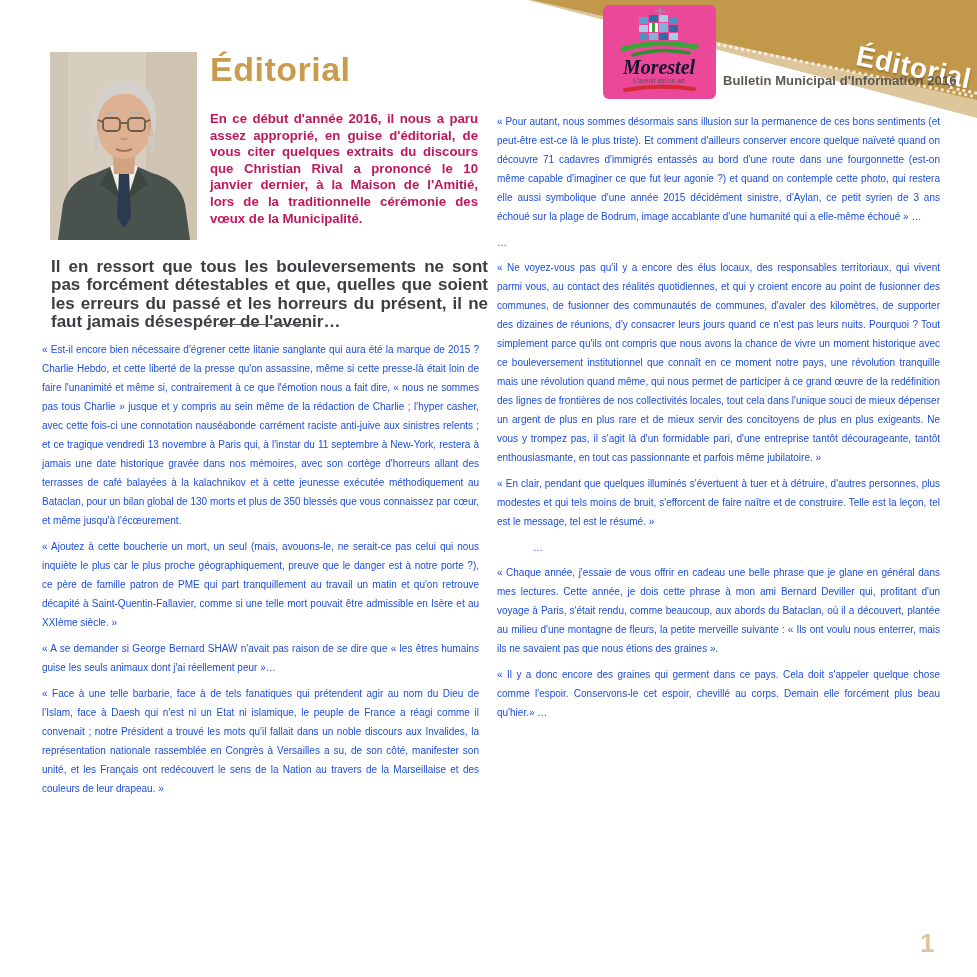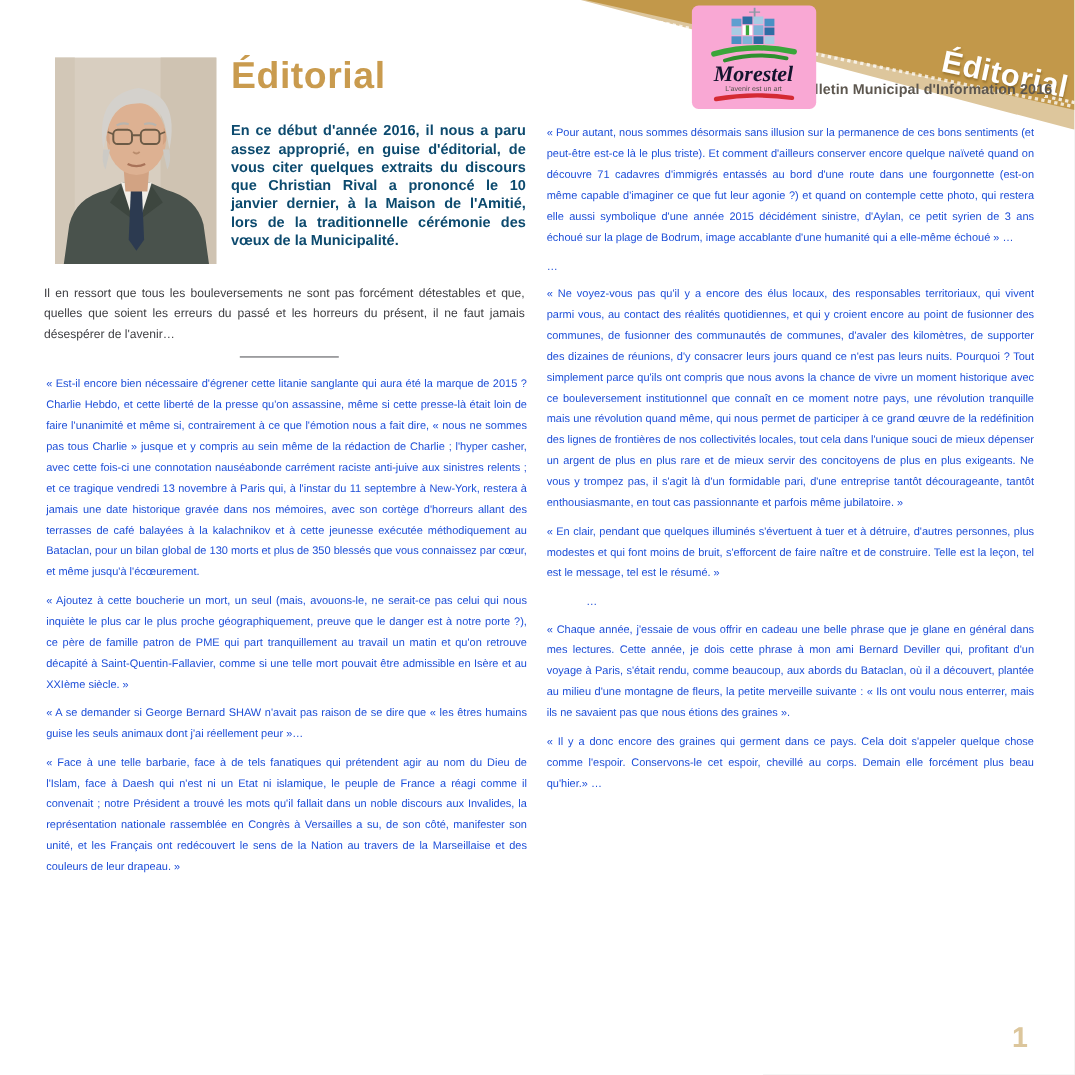--- a/index.html
+++ b/index.html
@@ -37,38 +37,38 @@
     border-top:3px dotted rgba(255,255,255,.8);
     transform:rotate(12deg);transform-origin:0 0;
   }
   .bulletin-label{
     position:absolute;left:723px;top:73px;
     font-size:13px;color:#5d574f;font-weight:bold;letter-spacing:.1px;
     white-space:nowrap;
   }
   
   .logo-box{
-    position:absolute;left:629px;top:5px;width:113px;height:94px;
-    background:#f9a8d4;border-radius:6px;
+    position:absolute;left:603px;top:5px;width:113px;height:94px;
+    background:#ec4899;border-radius:6px;
   }
   
   .photo{position:absolute;left:50px;top:52px;width:147px;height:188px;overflow:hidden;}
   
   .ed-title{
     position:absolute;left:210px;top:50px;margin:0;
     font-size:34px;font-weight:bold;color:#c99b4e;letter-spacing:.5px;
   }
   .intro{
     position:absolute;left:210px;top:111px;width:268px;
-    font-size:13.2px;line-height:16.6px;font-weight:bold;color:#0c4a6e;
+    font-size:13.2px;line-height:16.6px;font-weight:bold;color:#be185d;
     text-align:justify;
   }
   .intro-full{
-    position:absolute;left:40px;top:258px;width:437px;
-    font-size:11px;line-height:18.4px;font-weight:normal;color:#3e3e42;
+    position:absolute;left:51px;top:258px;width:437px;
+    font-size:17px;line-height:18.4px;font-weight:bold;color:#3e3e42;
     text-align:justify;
   }
   .separator{
     position:absolute;left:218px;top:324px;width:90px;height:0;
     border-top:1.5px solid #5a5b5f;
   }
   .col{
     position:absolute;
     font-size:10px;line-height:19px;color:#1d4ed8;
     text-align:justify;
@@ -170,21 +170,21 @@
     <p>« Est-il encore bien nécessaire d'égrener cette litanie sanglante qui aura été la marque de 2015 ? Charlie Hebdo, et cette liberté de la presse qu'on assassine, même si cette presse-là était loin de faire l'unanimité et même si, contrairement à ce que l'émotion nous a fait dire, « nous ne sommes pas tous Charlie » jusque et y compris au sein même de la rédaction de Charlie ; l'hyper casher, avec cette fois-ci une connotation nauséabonde carrément raciste anti-juive aux sinistres relents ; et ce tragique vendredi 13 novembre à Paris qui, à l'instar du 11 septembre à New-York, restera à jamais une date historique gravée dans nos mémoires, avec son cortège d'horreurs allant des terrasses de café balayées à la kalachnikov et à cette jeunesse exécutée méthodiquement au Bataclan, pour un bilan global de 130 morts et plus de 350 blessés que vous connaissez par cœur, et même jusqu'à l'écœurement.</p>
     <p>« Ajoutez à cette boucherie un mort, un seul (mais, avouons-le, ne serait-ce pas celui qui nous inquiète le plus car le plus proche géographiquement, preuve que le danger est à notre porte ?), ce père de famille patron de PME qui part tranquillement au travail un matin et qu'on retrouve décapité à Saint-Quentin-Fallavier, comme si une telle mort pouvait être admissible en Isère  et au XXIème siècle. »</p>
     <p>« A se demander si George Bernard SHAW n'avait pas raison de se dire que « les êtres humains guise les seuls animaux dont j'ai réellement peur »…</p>
     <p>« Face à une telle barbarie, face à de tels fanatiques qui prétendent agir au nom du Dieu de l'Islam, face à Daesh qui n'est ni un Etat ni islamique, le peuple de France a réagi comme il convenait ; notre Président a trouvé les mots qu'il fallait dans un noble discours aux Invalides, la représentation nationale rassemblée en Congrès à Versailles a su, de son côté, manifester son unité, et les Français ont redécouvert le sens de la Nation au travers de la Marseillaise et des couleurs de leur drapeau. »</p>
   </div>
 
   <div class="col col-right">
     <p>« Pour autant, nous sommes désormais sans illusion sur la permanence de ces bons sentiments (et peut-être est-ce là le plus triste).  Et comment d'ailleurs conserver encore quelque naïveté quand on découvre 71 cadavres d'immigrés entassés au bord d'une route dans une fourgonnette (est-on même capable d'imaginer ce que fut leur agonie ?) et quand on contemple cette photo, qui restera elle aussi symbolique d'une année 2015 décidément sinistre, d'Aylan, ce petit syrien de 3 ans échoué sur la plage de Bodrum, image accablante d'une humanité qui a elle-même échoué » …</p>
     <p class="ellipsis">…</p>
     <p>« Ne voyez-vous pas qu'il y a encore des élus locaux, des responsables territoriaux, qui vivent parmi vous, au contact des réalités quotidiennes, et qui y croient encore au point de fusionner des communes, de fusionner des communautés de communes, d'avaler des kilomètres, de supporter des dizaines de réunions, d'y consacrer leurs jours quand ce n'est pas leurs nuits. Pourquoi ? Tout simplement parce qu'ils ont compris que nous avons la chance de vivre un moment historique avec ce bouleversement institutionnel que connaît en ce moment notre pays, une révolution tranquille mais une révolution quand même, qui nous permet de participer à ce grand œuvre de la redéfinition des lignes de frontières de nos collectivités locales, tout cela dans l'unique souci de mieux dépenser un argent de plus en plus rare et de mieux servir des concitoyens de plus en plus exigeants. Ne vous y trompez pas, il s'agit là d'un formidable pari, d'une entreprise tantôt décourageante, tantôt enthousiasmante, en tout cas passionnante et parfois même jubilatoire. »</p>
-    <p>« En clair, pendant que quelques illuminés s'évertuent à tuer et à détruire, d'autres personnes, plus modestes et qui font moins de bruit, s'efforcent de faire naître et de construire. Telle est la leçon, tel est le message, tel est le résumé. »</p>
+    <p>« En clair, pendant que quelques illuminés s'évertuent à tuer et à détruire, d'autres personnes, plus modestes et qui tels moins de bruit, s'efforcent de faire naître et de construire. Telle est la leçon, tel est le message, tel est le résumé. »</p>
     <p class="ellipsis indent">…</p>
     <p>« Chaque année, j'essaie de vous offrir en cadeau une belle phrase que je glane en général dans mes lectures. Cette année, je dois cette phrase à mon ami Bernard Deviller qui, profitant d'un voyage à Paris, s'était rendu, comme beaucoup, aux abords du Bataclan, où il a découvert, plantée au milieu d'une montagne de fleurs, la petite merveille suivante : « Ils ont voulu nous enterrer, mais ils ne savaient pas que nous étions des graines ».</p>
     <p>« Il y a donc encore des graines qui germent dans ce pays. Cela doit s'appeler quelque chose comme l'espoir. Conservons-le cet espoir, chevillé au corps. Demain elle forcément plus beau qu'hier.» …</p>
 
   </div>
 
   <div class="page-number">1</div>
 
 </div>
 

